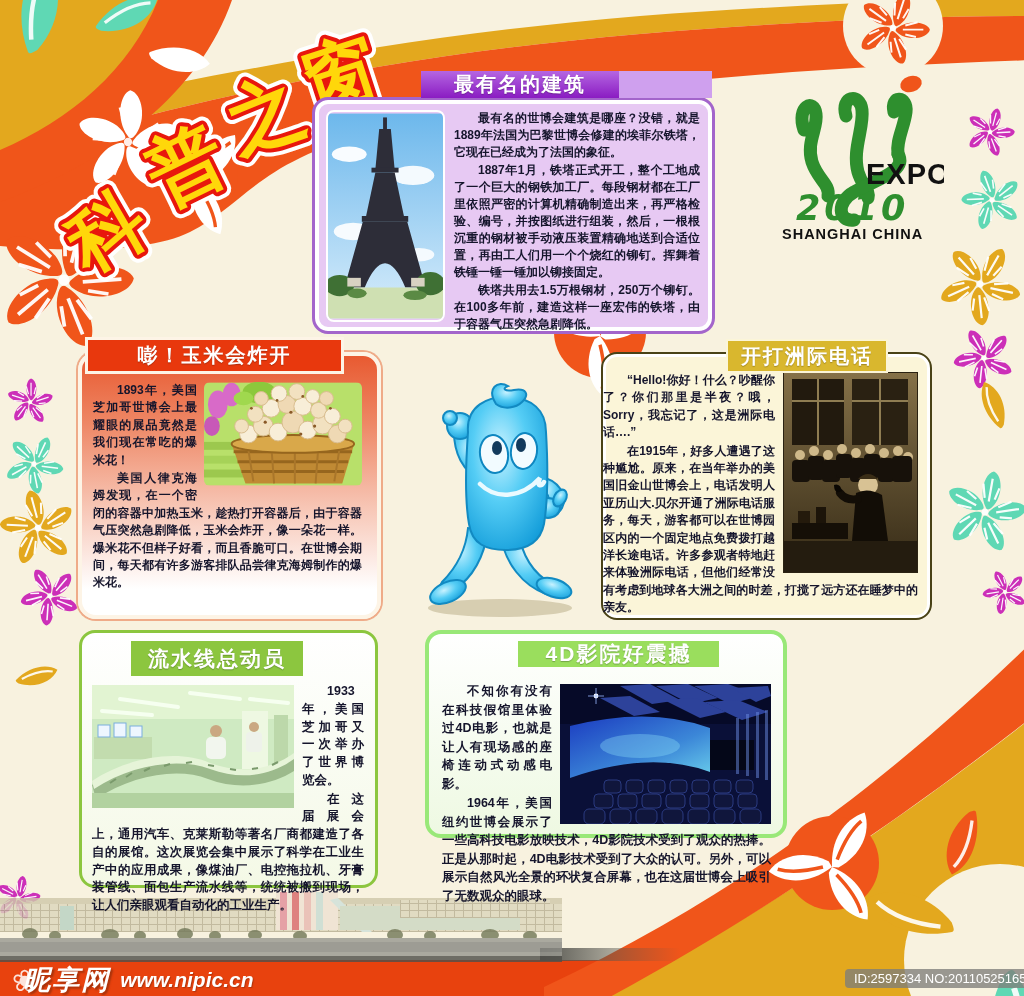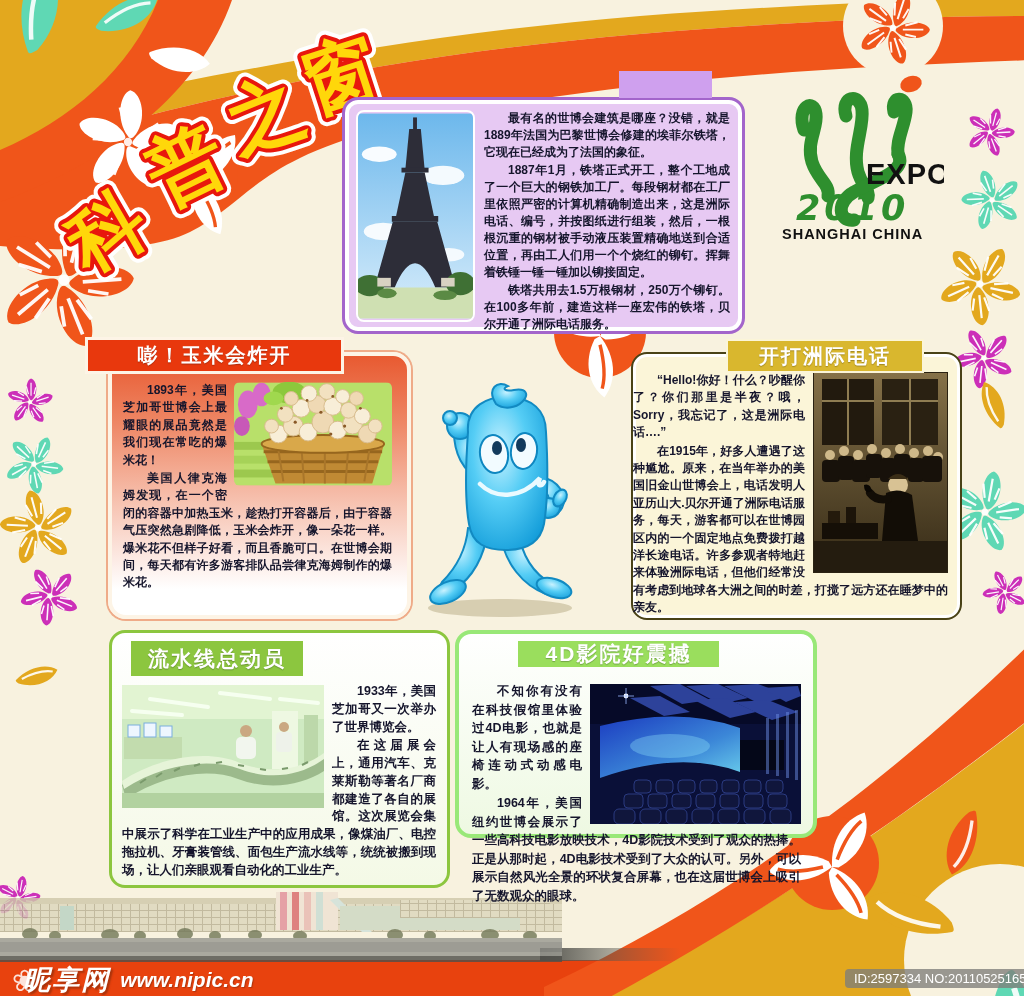--- a/index.html
+++ b/index.html
@@ -1,21 +1,21 @@
 <!DOCTYPE html>
 <html><head>
 <meta charset="utf-8">
 <style>
   html,body{margin:0;padding:0;}
   body{font-family:"Liberation Sans","DejaVu Sans",sans-serif;}
   #poster{position:relative;width:1024px;height:996px;background:#f8f2df;overflow:hidden;}
   #poster svg{display:block;}
   .abs{position:absolute;}
   
-  .panel{position:absolute;box-sizing:border-box;z-index:30;margin-left:30px;}
+  .panel{position:absolute;box-sizing:border-box;z-index:30;}
   .panel p{margin:0 0 1px 0;text-indent:2em;text-align:justify;color:#15152c;font-weight:bold;}
   .sec-header{position:absolute;z-index:40;display:flex;align-items:center;justify-content:center;
     color:#fff;font-weight:bold;letter-spacing:2px;text-shadow:0 1px 1px rgba(0,0,0,.25);}
   
   #building-panel{left:312px;top:97px;width:403px;height:237px;border-radius:16px;
     background:#e7c9f3;border:3px solid #a365cb;box-shadow:inset 0 0 0 4px #ffffff;
     padding:10px 12px 8px 11px;display:flex;}
   #building-header{left:421px;top:71px;width:198px;height:27px;font-size:20px;
     background:linear-gradient(180deg,#b566e2,#8a1cc2);}
   #building-header-ext{left:619px;top:71px;width:93px;height:27px;background:#cfa0ee;z-index:39;}
@@ -26,25 +26,25 @@
     border:4px solid #fdf4e6;box-shadow:0 0 0 2px rgba(230,100,50,.5);
     background:linear-gradient(180deg,#e85a31 0%,#ee8765 26%,#f7c5b4 58%,#ffffff 90%);
     padding:26px 15px 8px 11px;font-size:12px;line-height:1.45;}
   #popcorn-header{left:88px;top:340px;width:253px;height:31px;font-size:20px;background:#e8380d;
     box-shadow:0 0 0 3px #fdf4e6;}
   #popcorn-panel .pic{float:right;width:158px;height:104px;margin:0 0 4px 7px;border-radius:6px;overflow:hidden;}
   
   #phone-panel{left:601px;top:352px;width:331px;height:268px;border-radius:16px;
     background:#fbf5d8;border:2px solid #494216;box-shadow:inset 0 0 0 3px #ffffff;
     padding:18px 12px 6px 0;font-size:12px;line-height:1.45;}
-  #phone-header{left:728px;top:341px;width:194px;height:30px;font-size:20px;background:#d9b72e;
+  #phone-header{left:728px;top:341px;width:158px;height:30px;font-size:20px;background:#d9b72e;
     box-shadow:0 0 0 2px #fbf5d8;}
   #phone-panel .pic{float:right;width:133px;height:199px;margin:0 0 4px 8px;border:1px solid #2a2212;}
   
-  #assembly-panel{left:79px;top:630px;width:341px;height:258px;border-radius:16px;
+  #assembly-panel{left:79px;top:630px;width:299px;height:258px;border-radius:16px;
     background:linear-gradient(180deg,#ffffff,#f4f9e6);border:3px solid #8cc63f;
     padding:50px 11px 12px 10px;font-size:12.5px;line-height:1.42;}
   #assembly-header{left:131px;top:641px;width:172px;height:35px;font-size:21px;background:#8cc63f;}
   #assembly-panel .pic{float:left;width:202px;height:123px;margin:2px 8px 3px 0;}
   
   #cinema-panel{left:425px;top:630px;width:362px;height:208px;border-radius:16px;
     background:linear-gradient(180deg,#ffffff,#eef9e2);border:4px solid #99e878;
     padding:48px 12px 6px 13px;font-size:12.5px;line-height:1.48;}
   #cinema-header{left:518px;top:641px;width:201px;height:26px;font-size:21px;background:#9ade5d;}
   #cinema-panel .pic{float:right;width:211px;height:140px;margin:2px 0 4px 8px;}
@@ -234,20 +234,23 @@
       <path d="M116,44 C112,26 130,28 128,44 C126,60 118,72 120,86"></path>
       <path d="M120,86 C130,104 96,112 76,124 C58,134 60,154 76,152"></path>
     </g>
     <ellipse cx="133" cy="16" rx="11" ry="8" transform="rotate(-18 133 16)" fill="#f0551a"></ellipse>
     <text x="88" y="116" font-size="29" font-weight="bold" fill="#111111" letter-spacing="1" font-family="Liberation Sans, sans-serif">EXPO</text>
     <text x="18" y="152" font-size="35" font-weight="bold" font-style="italic" fill="#2e8f2e" letter-spacing="4" font-family="DejaVu Sans, sans-serif">2010</text>
     <text x="4" y="171" font-size="14.5" font-weight="bold" fill="#111111" letter-spacing="1" font-family="Liberation Sans, sans-serif">SHANGHAI CHINA</text>
   </svg>
 
   <div id="building-header-ext" class="abs"></div>
+  <div id="building-header" class="sec-header">
+      <span>最有名的建筑</span>
+    </div>
   <div id="building-panel" class="panel">
     <div class="pic">
       <svg viewBox="0 0 119 212" width="119" height="212" style="border-radius:8px;border:2px solid #fff;box-sizing:border-box">
         <rect width="119" height="212" fill="url(#skyGrad)"></rect>
         <ellipse cx="22" cy="42" rx="18" ry="8" fill="#ffffff" opacity=".95"></ellipse>
         <ellipse cx="88" cy="64" rx="22" ry="10" fill="#ffffff" opacity=".9"></ellipse>
         <ellipse cx="26" cy="122" rx="20" ry="9" fill="#ffffff" opacity=".9"></ellipse>
         <ellipse cx="94" cy="146" rx="16" ry="7" fill="#ffffff" opacity=".85"></ellipse>
         <g fill="#2d2d38">
           <rect x="57" y="4" width="4" height="12"></rect>
@@ -261,22 +264,22 @@
         <ellipse cx="12" cy="178" rx="15" ry="11" fill="#3f7034"></ellipse>
         <ellipse cx="106" cy="176" rx="15" ry="12" fill="#3f7034"></ellipse>
         <ellipse cx="30" cy="186" rx="10" ry="5" fill="#5b8a44"></ellipse>
         <ellipse cx="90" cy="188" rx="12" ry="5" fill="#5b8a44"></ellipse>
         <rect x="20" y="170" width="14" height="9" fill="#d8d2c2"></rect>
         <rect x="86" y="170" width="14" height="9" fill="#d8d2c2"></rect>
       </svg>
     </div>
     <div class="txt">
       <p>最有名的世博会建筑是哪座？没错，就是1889年法国为巴黎世博会修建的埃菲尔铁塔，它现在已经成为了法国的象征。</p>
-      <p>1887年1月，铁塔正式开工，整个工地成了一个巨大的钢铁加工厂。每段钢材都在工厂里依照严密的计算机精确制造出来，这是洲际电话、编号，并按图纸进行组装，然后，一根根沉重的钢材被手动液压装置精确地送到合适位置，再由工人们用一个个烧红的铆钉。挥舞着铁锤一锤一锤加以铆接固定。</p>
-      <p>铁塔共用去1.5万根钢材，250万个铆钉。在100多年前，建造这样一座宏伟的铁塔，贝尔开通了洲际电话服务。</p>
+      <p>1887年1月，铁塔正式开工，整个工地成了一个巨大的钢铁加工厂。每段钢材都在工厂里依照严密的计算机精确制造出来，再严格检验、编号，并按图纸进行组装，然后，一根根沉重的钢材被手动液压装置精确地送到合适位置，再由工人们用一个个烧红的铆钉。挥舞着铁锤一锤一锤加以铆接固定。</p>
+      <p>铁塔共用去1.5万根钢材，250万个铆钉。在100多年前，建造这样一座宏伟的铁塔，由于容器气压突然急剧降低。</p>
     </div>
   </div>
 
   <div id="popcorn-header" class="sec-header">
       <span>嘭！玉米会炸开</span>
     </div>
   <div id="popcorn-panel" class="panel">
     <div class="pic">
       <svg viewBox="0 0 160 104" width="158" height="104">
         <rect width="160" height="104" fill="#b8e06a"></rect>

